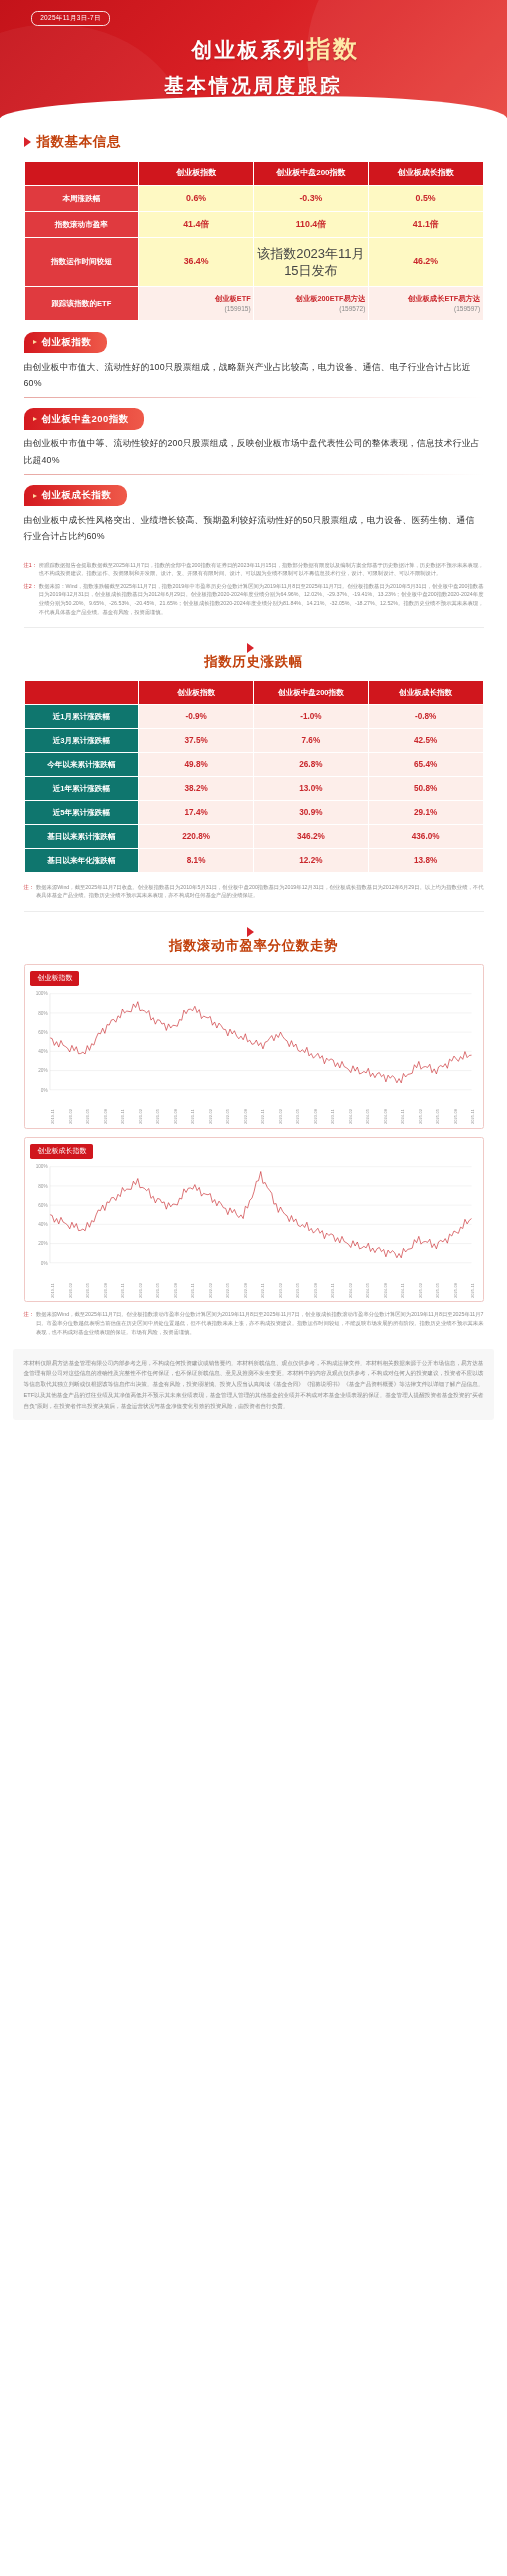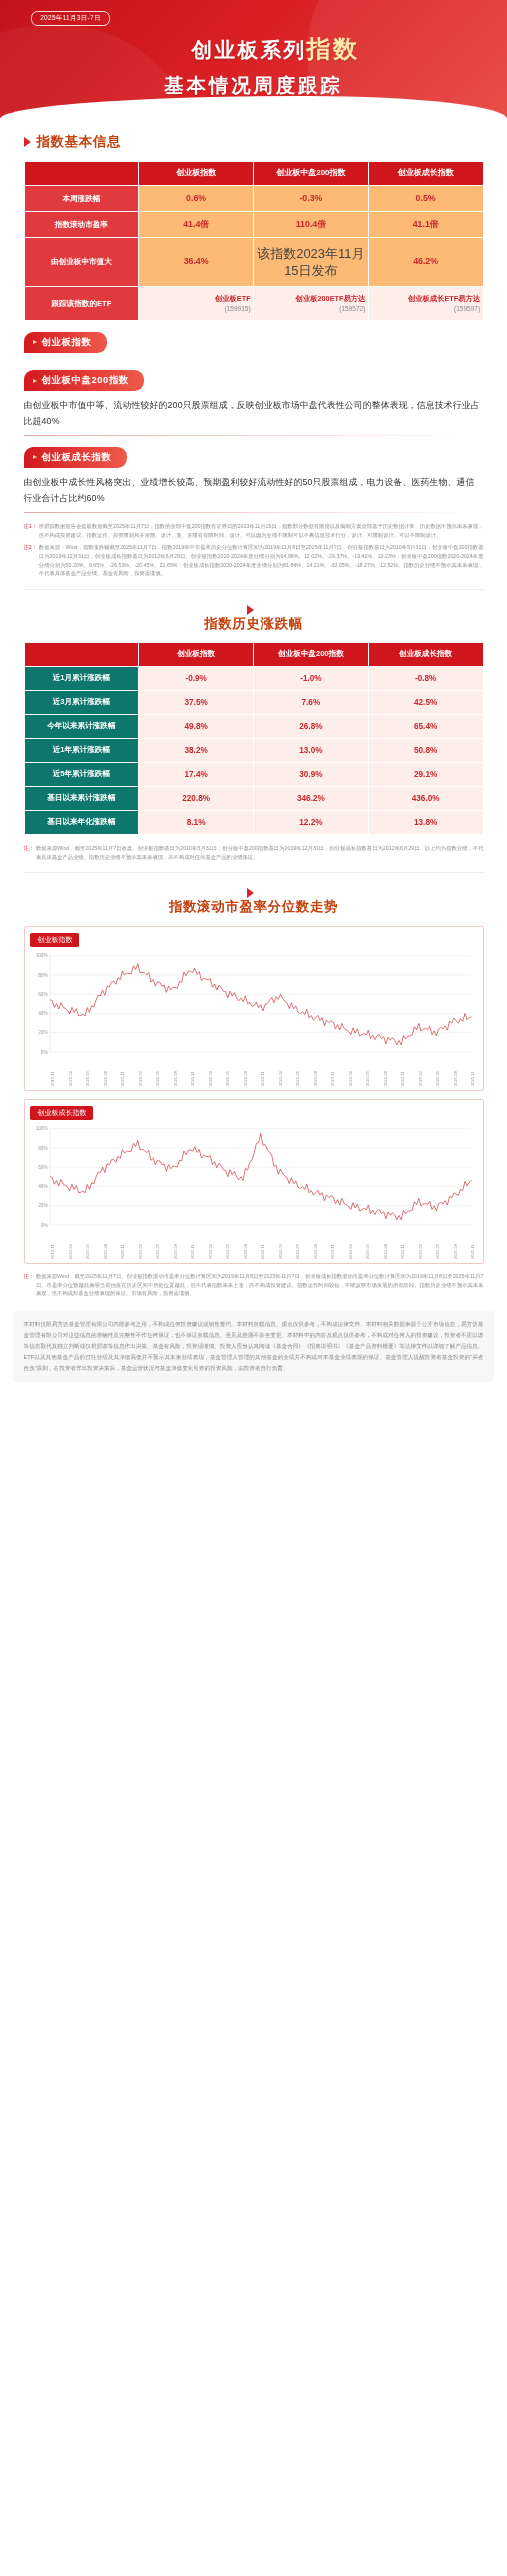--- a/index.html
+++ b/index.html
@@ -94,21 +94,21 @@
   table.grid th, table.grid td {
     border: 0.6px solid #ffffff;
     text-align: center;
     font-size: 7.6px;
     padding: 6.5px 2.4px;
     line-height: 1.35;
   }
   table.grid thead th { background: #d0161d; color: #fff; font-weight: bold; font-size: 8px; }
   table.grid thead th.blank { background: #d0161d; }
   table.grid td.rowhead { background: #e03a3f; color: #fff; font-weight: bold; width: 94px; }
-  table.grid td.val { background: #fdba74; color: #c9272c; font-weight: bold; font-size: 8.8px; margin-top: 36px; }
+  table.grid td.val { background: #fef9c3; color: #c9272c; font-weight: bold; font-size: 8.8px; margin-top: 36px; }
   table.grid td.val.small { font-size: 13px; font-weight: normal; color: #444; }
   table.grid td.etf { background: #fdeeea; color: #c9272c; font-size: 7.3px; font-weight: bold; text-align: right; }
   table.grid td.etf .code { display: block; color: #8a8a8a; font-weight: normal; font-size: 6.5px; margin-top: 1.2px; }
 
   
   table.hist { width: 100%; border-collapse: collapse; table-layout: fixed; }
   table.hist th, table.hist td {
     border: 0.6px solid #fff; text-align: center; font-size: 7.6px; padding: 6.5px 2.4px;
   }
   table.hist thead th { background: #d0161d; color: #fff; font-weight: bold; }
@@ -232,21 +232,21 @@
           <td class="val">-0.3%</td>
           <td class="val">0.5%</td>
         </tr>
         <tr>
           <td class="rowhead">指数滚动市盈率</td>
           <td class="val">41.4倍</td>
           <td class="val">110.4倍</td>
           <td class="val">41.1倍</td>
         </tr>
         <tr>
-          <td class="rowhead">由创业板中市值大</td>
+          <td class="rowhead">指数运作时间较短</td>
           <td class="val">36.4%</td>
           <td class="val small">该指数2023年11月15日发布</td>
           <td class="val">46.2%</td>
         </tr>
         <tr>
           <td class="rowhead">跟踪该指数的ETF</td>
           <td class="etf">
             <span>创业板ETF</span>
             <span class="code">(159915)</span>
           </td>
@@ -261,20 +261,21 @@
         </tr>
       </tbody>
     </table>
   </div>
 
   <div class="card">
     <div class="card-head">
       <span class="dot"></span>
       <span>创业板指数</span>
     </div>
+    <div class="card-body">由创业板中市值大、流动性好的100只股票组成，战略新兴产业占比较高，电力设备、通信、电子行业合计占比近60%</div>
     <div class="card-sep"></div>
   </div>
 
   <div class="card">
     <div class="card-head">
       <span class="dot"></span>
       <span>创业板中盘200指数</span>
     </div>
     <div class="card-body">由创业板中市值中等、流动性较好的200只股票组成，反映创业板市场中盘代表性公司的整体表现，信息技术行业占比超40%</div>
     <div class="card-sep"></div>

